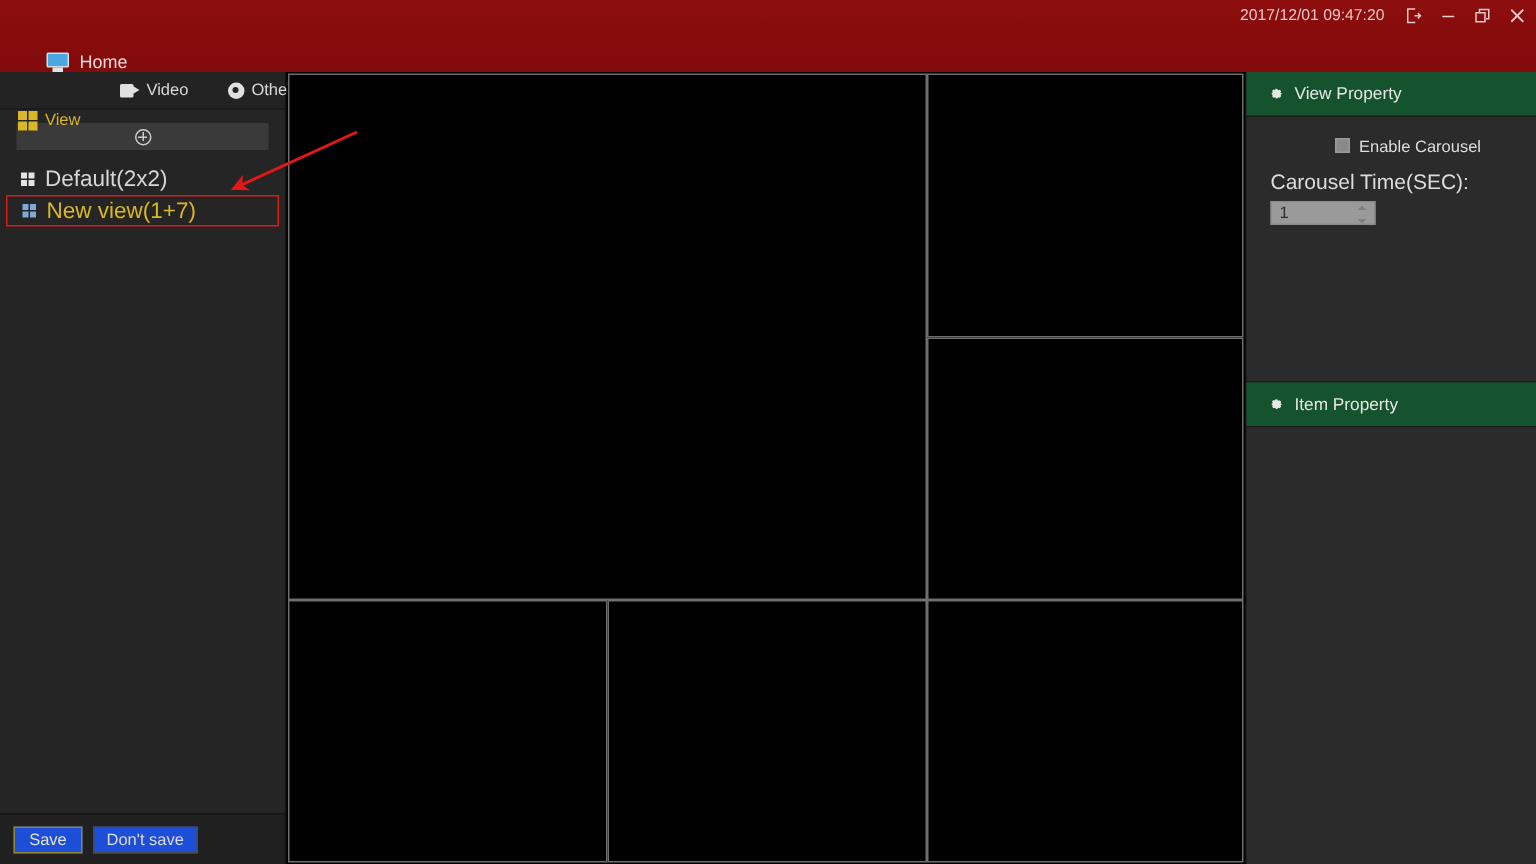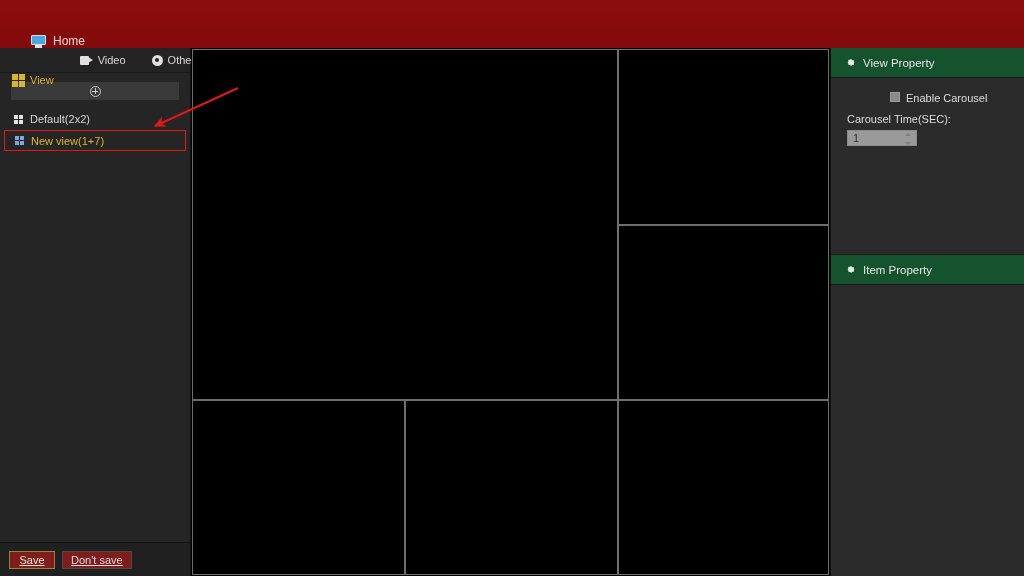--- a/index.html
+++ b/index.html
@@ -145,21 +145,21 @@
     content: ""; position: absolute; background: #cfcfcf;
   }
   .ico-plus-circle::before { left: 4px; top: 1.5px; width: 1px; height: 6px; }
   .ico-plus-circle::after  { top: 4px; left: 1.5px; height: 1px; width: 6px; }
 
   .view-list { margin-top: 8px; }
   .view-item {
     height: 22px;
     display: flex; align-items: center; gap: 7px;
     padding-left: 14px;
-    font-size: 11px;
+    font-size: 15px;
     color: #d6d6d6;
     cursor: pointer;
   }
   .view-item.selected {
     color: #d9b726;
     border: 1px solid #e01818;
     margin: 0 4px;
     padding-left: 10px;
     height: 21px;
   }
@@ -173,25 +173,24 @@
     border-top: 1px solid #131313;
     display: flex; align-items: center; gap: 7px;
     padding-left: 9px;
     background: #202020;
   }
   .btn {
     height: 18px; min-width: 46px;
     padding: 0 8px;
     font-size: 11px;
     color: #dcdcdc;
-    background: #7f1d1d;
+    background: #1d4ed8;
     border: 1px solid #4a4a4a;
     display: flex; align-items: center; justify-content: center;
     cursor: pointer;
-    text-decoration: underline;
   }
   .btn.primary { border-color: #8f8438; color: #e4e4d2; }
 
   
   .stage {
     position: absolute; left: 191px; top: 48px;
     width: 639px; height: 528px;
     background: #000;
   }
   .cell {
@@ -232,21 +231,21 @@
 
   .panel-body { padding: 14px 16px 0 16px; }
   .checkrow { display: flex; gap: 6px; padding-left: 43px; }
   .checkbox {
     width: 10px; height: 10px;
     background: #8a8a8a;
     border: 1px solid #9a9a9a;
     cursor: pointer;
   }
   .check-label { font-size: 11px; color: #dedede; }
-  .field-label { margin-top: 9px; font-size: 11px; color: #dcdcdc; }
+  .field-label { margin-top: 9px; font-size: 14px; color: #dcdcdc; }
   .spinner {
     margin-top: 5px;
     width: 70px; height: 16px;
     background: #9a9a9a;
     border: 1px solid #8c8c8c;
     display: flex; align-items: center;
     position: relative;
     cursor: text;
   }
   .spinner .val {
@@ -281,20 +280,46 @@
     pointer-events: none;
   }
 </style>
 </head>
 <body>
 
 <div id="app">
 
   <div class="titlebar">
 
+    <div class="win-right">
+      <div class="clock">2017/12/01 09:47:20</div>
+
+      <div class="winbtn">
+        <svg width="11" height="11" viewBox="0 0 11 11">
+          <path d="M6.5 1H1.5v9h5" fill="none" stroke="currentColor" stroke-width="1"></path>
+          <path d="M6 5.5h4M8.2 3.6L10 5.5L8.2 7.4" fill="none" stroke="currentColor" stroke-width="1"></path>
+        </svg>
+      </div>
+      <div class="winbtn">
+        <svg width="11" height="11" viewBox="0 0 11 11">
+          <path d="M1.5 6h8" stroke="currentColor" stroke-width="1"></path>
+        </svg>
+      </div>
+      <div class="winbtn">
+        <svg width="11" height="11" viewBox="0 0 11 11">
+          <rect x="1" y="3.5" width="6" height="6" fill="none" stroke="currentColor" stroke-width="1"></rect>
+          <path d="M3.3 3.2V1.3h6.2v6.2H7.6" fill="none" stroke="currentColor" stroke-width="1"></path>
+        </svg>
+      </div>
+      <div class="winbtn">
+        <svg width="11" height="11" viewBox="0 0 11 11">
+          <path d="M1.5 1.5l8 8M9.5 1.5l-8 8" stroke="currentColor" stroke-width="1.2"></path>
+        </svg>
+      </div>
+    </div>
 
     <div class="toptabs">
       <div class="toptab">
         <span class="ico-monitor">
           <span class="scr"></span>
             <span class="stand"></span>
         </span>
         <span>Home</span>
       </div>
     </div>

